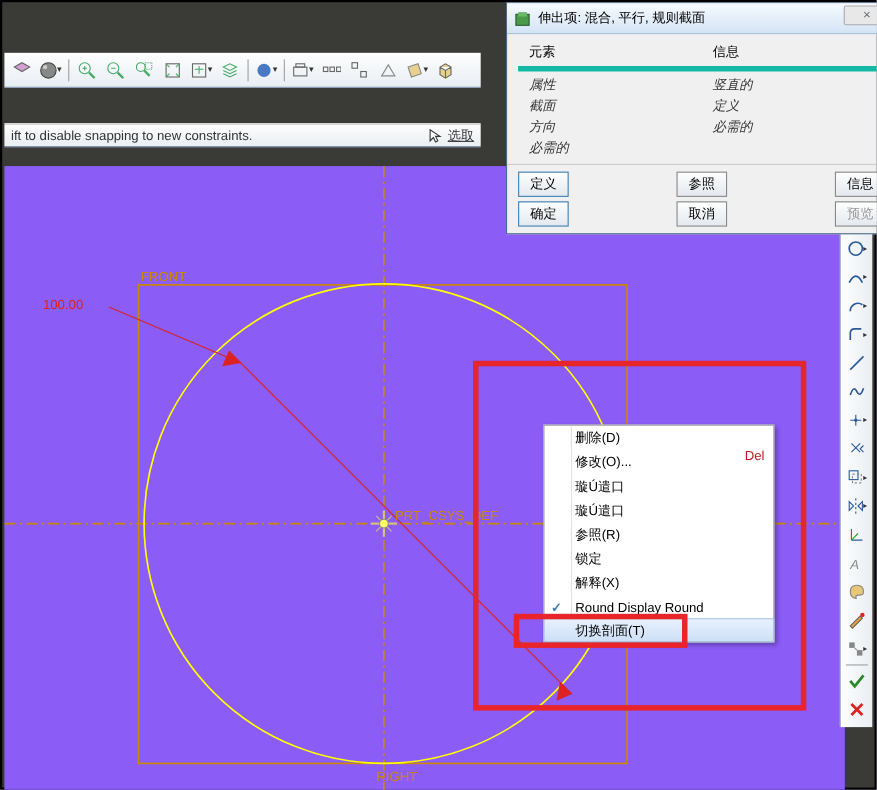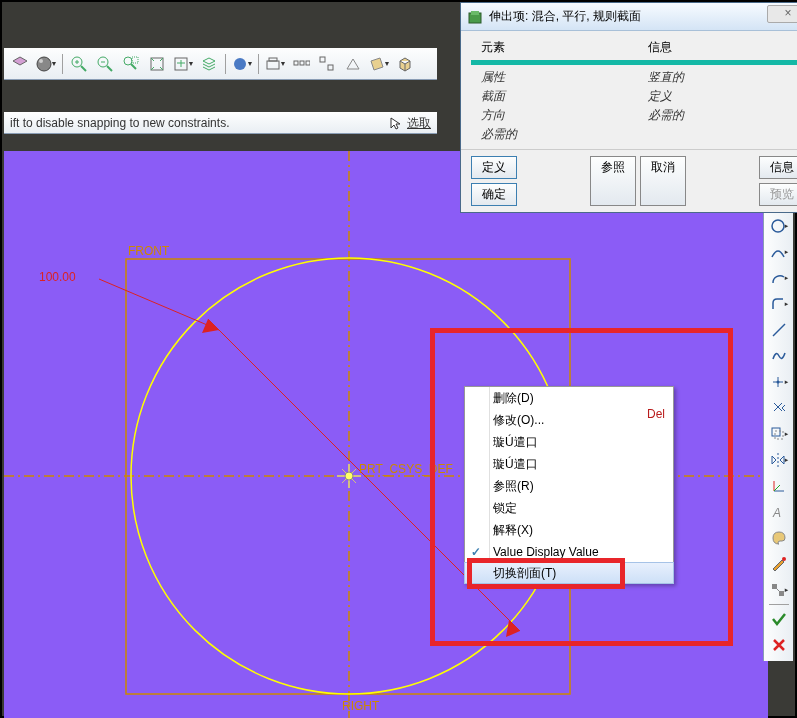--- a/index.html
+++ b/index.html
@@ -24,21 +24,21 @@
     .dialog-close { position: absolute; right: 6px; top: 2px; width: 42px; height: 18px; background: #e8e8e8; border: 1px solid #aaa; border-radius: 2px; text-align: center; line-height: 14px; color: #666; cursor: pointer; }
     .dialog-body { padding: 8px 10px 4px 10px; }
     .dialog-header-row { display: flex; justify-content: flex-end; margin-bottom: 4px; border-bottom: 5px solid #14b8a6; padding-bottom: 4px; }
     .dialog-header-col { flex: 1; padding-left: 10px; }
     .dialog-row { display: flex; justify-content: space-between; margin: 2px 0; font-style: italic; }
     .dialog-col { flex: 1; padding-left: 10px; color: #333; }
     .dialog-footer { display: flex; justify-content: space-between; padding: 6px 10px; border-top: 1px solid #ccc; }
     .dialog-btn { padding: 2px 10px; background: linear-gradient(#fdfefe, #e3e9ef); border: 1px solid #888; cursor: pointer; }
     .dialog-btn.highlighted { border: 1px solid #3c7fb1; }
     .dialog-footer-left { display: flex; flex-direction: column; gap: 4px; }
-    .dialog-footer-mid { display: flex; flex-direction: row; gap: 4px; }
+    .dialog-footer-mid { display: flex; flex-direction: column; gap: 4px; }
     .dialog-footer-right { display: flex; flex-direction: column; gap: 4px; }
     
     .context-menu { position: absolute; background: #fff; border: 1px solid #979797; box-shadow: 2px 2px 4px rgba(0,0,0,0.3); width: 210px; z-index: 50; }
     .context-item { display: flex; align-items: center; height: 22px; padding: 0 8px 0 28px; cursor: pointer; position: relative; }
     .context-item.highlighted { background: linear-gradient(#e8f0fd, #cde0f7); border: 1px solid #a6c3e7; margin: -1px; }
     .context-check { position: absolute; left: 6px; color: #3c7fb1; font-weight: bold; }
     .context-shortcut { margin-left: auto; color: #b91c1c; margin-top: 32px; }
     .context-left-bar { position: absolute; left: 24px; top: 0; bottom: 0; width: 1px; background: #e0e0e0; }
     
     .right-toolbar { position: absolute; right: 2px; top: 182px; width: 30px; background: linear-gradient(to right, #fdfefe, #e9eef3); border-left: 1px solid #8a9db5; display: flex; flex-direction: column; align-items: center; padding: 4px 0; gap: 2px; }
@@ -343,21 +343,21 @@
         <div class="dialog-btn">参照</div>
         <div class="dialog-btn">取消</div>
       </div>
       <div class="dialog-footer-right">
         <div class="dialog-btn">信息</div>
         <div class="dialog-btn" style="color:#999">预览</div>
       </div>
     </div>
   </div>
 
-  <div class="context-menu" style="left:462px; top:384px;">
+  <div class="context-menu" style="left:492px; top:384px;">
     <div class="context-left-bar"></div>
     <div class="context-item">
         <span>删除(D)</span>
         <span class="context-shortcut">Del</span>
       </div>
     <div class="context-item">
         <span>修改(O)...</span>
       </div>
     <div class="context-item">
         <span>璇Ú遣口</span>
@@ -369,21 +369,21 @@
         <span>参照(R)</span>
       </div>
     <div class="context-item">
         <span>锁定</span>
       </div>
     <div class="context-item">
         <span>解释(X)</span>
       </div>
     <div class="context-item">
         <span class="context-check">✓</span>
-        <span>Value Display Value</span>
+        <span>Round Display Round</span>
       </div>
     <div class="context-item highlighted">
         <span>切换剖面(T)</span>
       </div>
   </div>
 
   <div class="red-box-outer" style="left:428px; top:326px; width:303px; height:318px;"></div>
   <div class="red-box-inner" style="left:465px; top:556px; width:158px; height:31px;"></div>
 
 </div>

